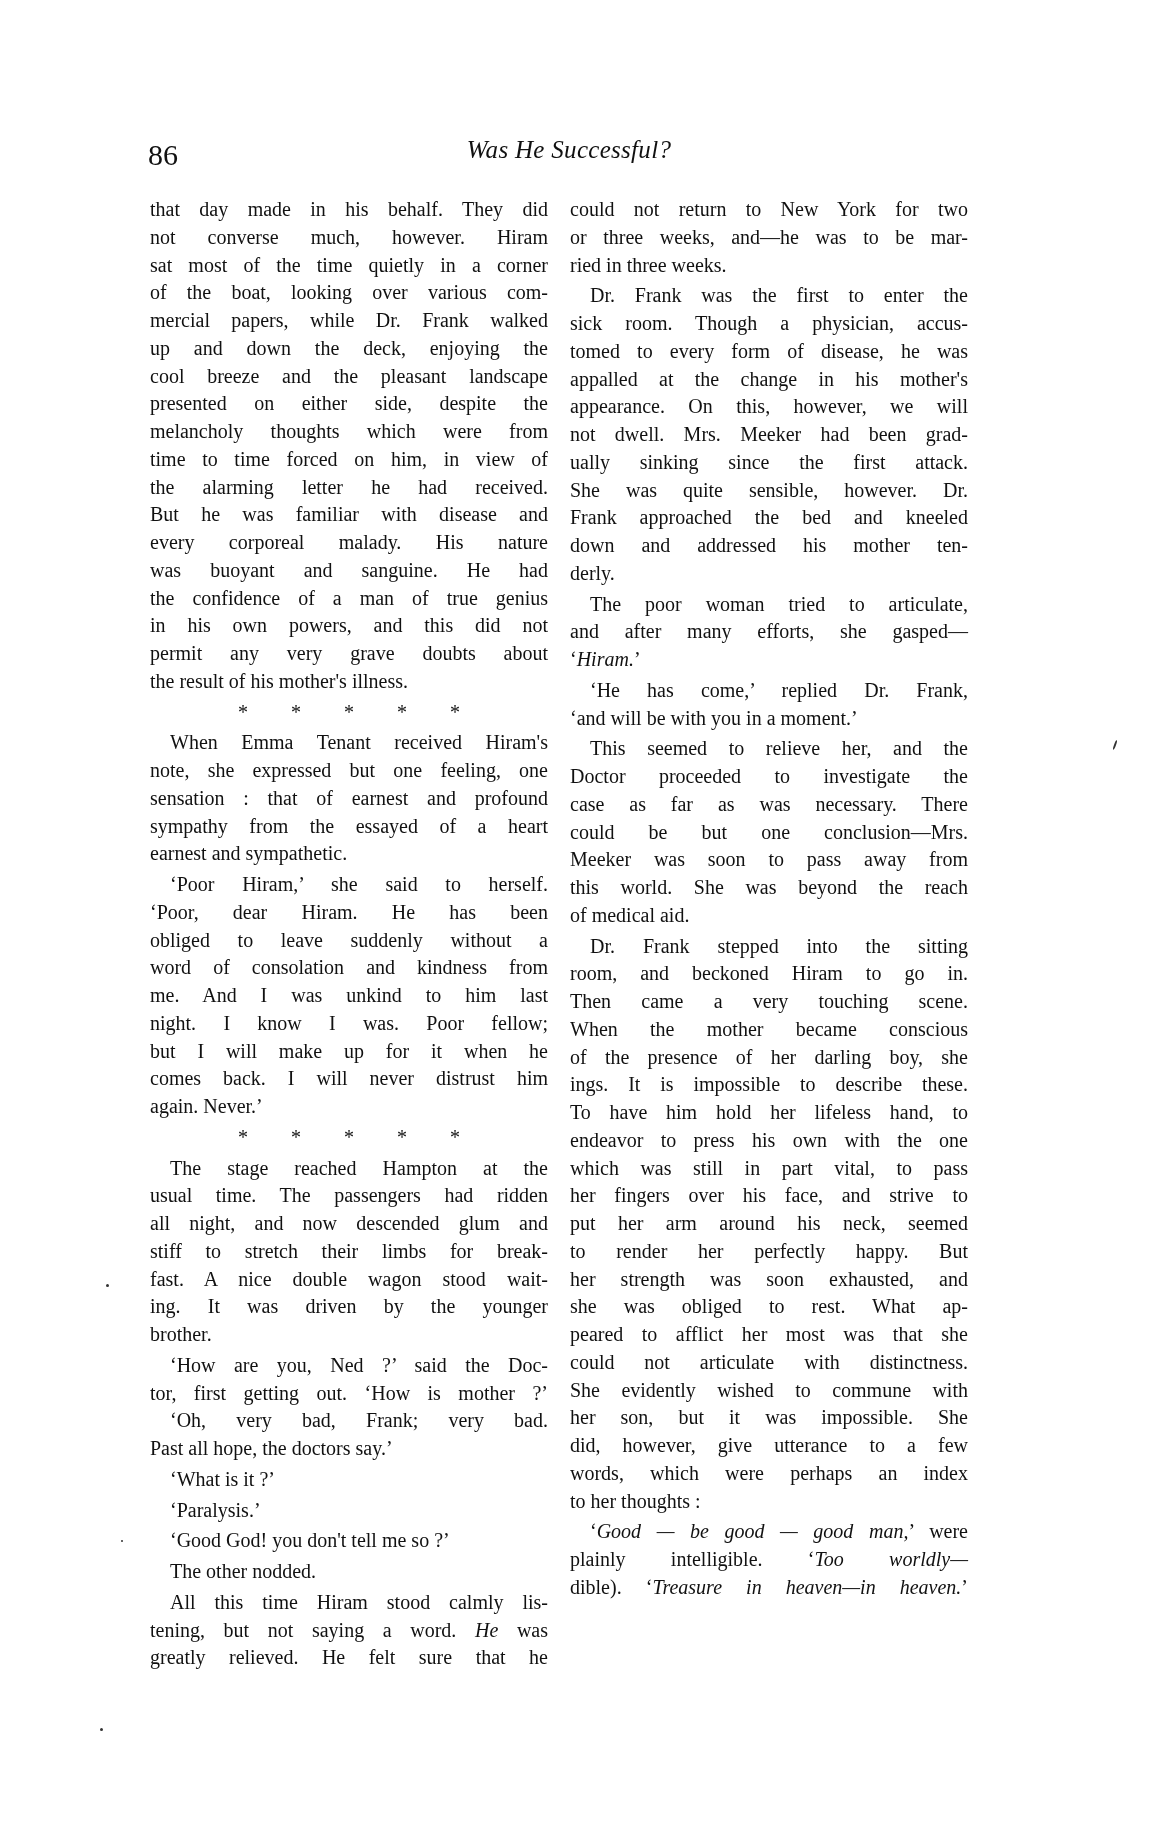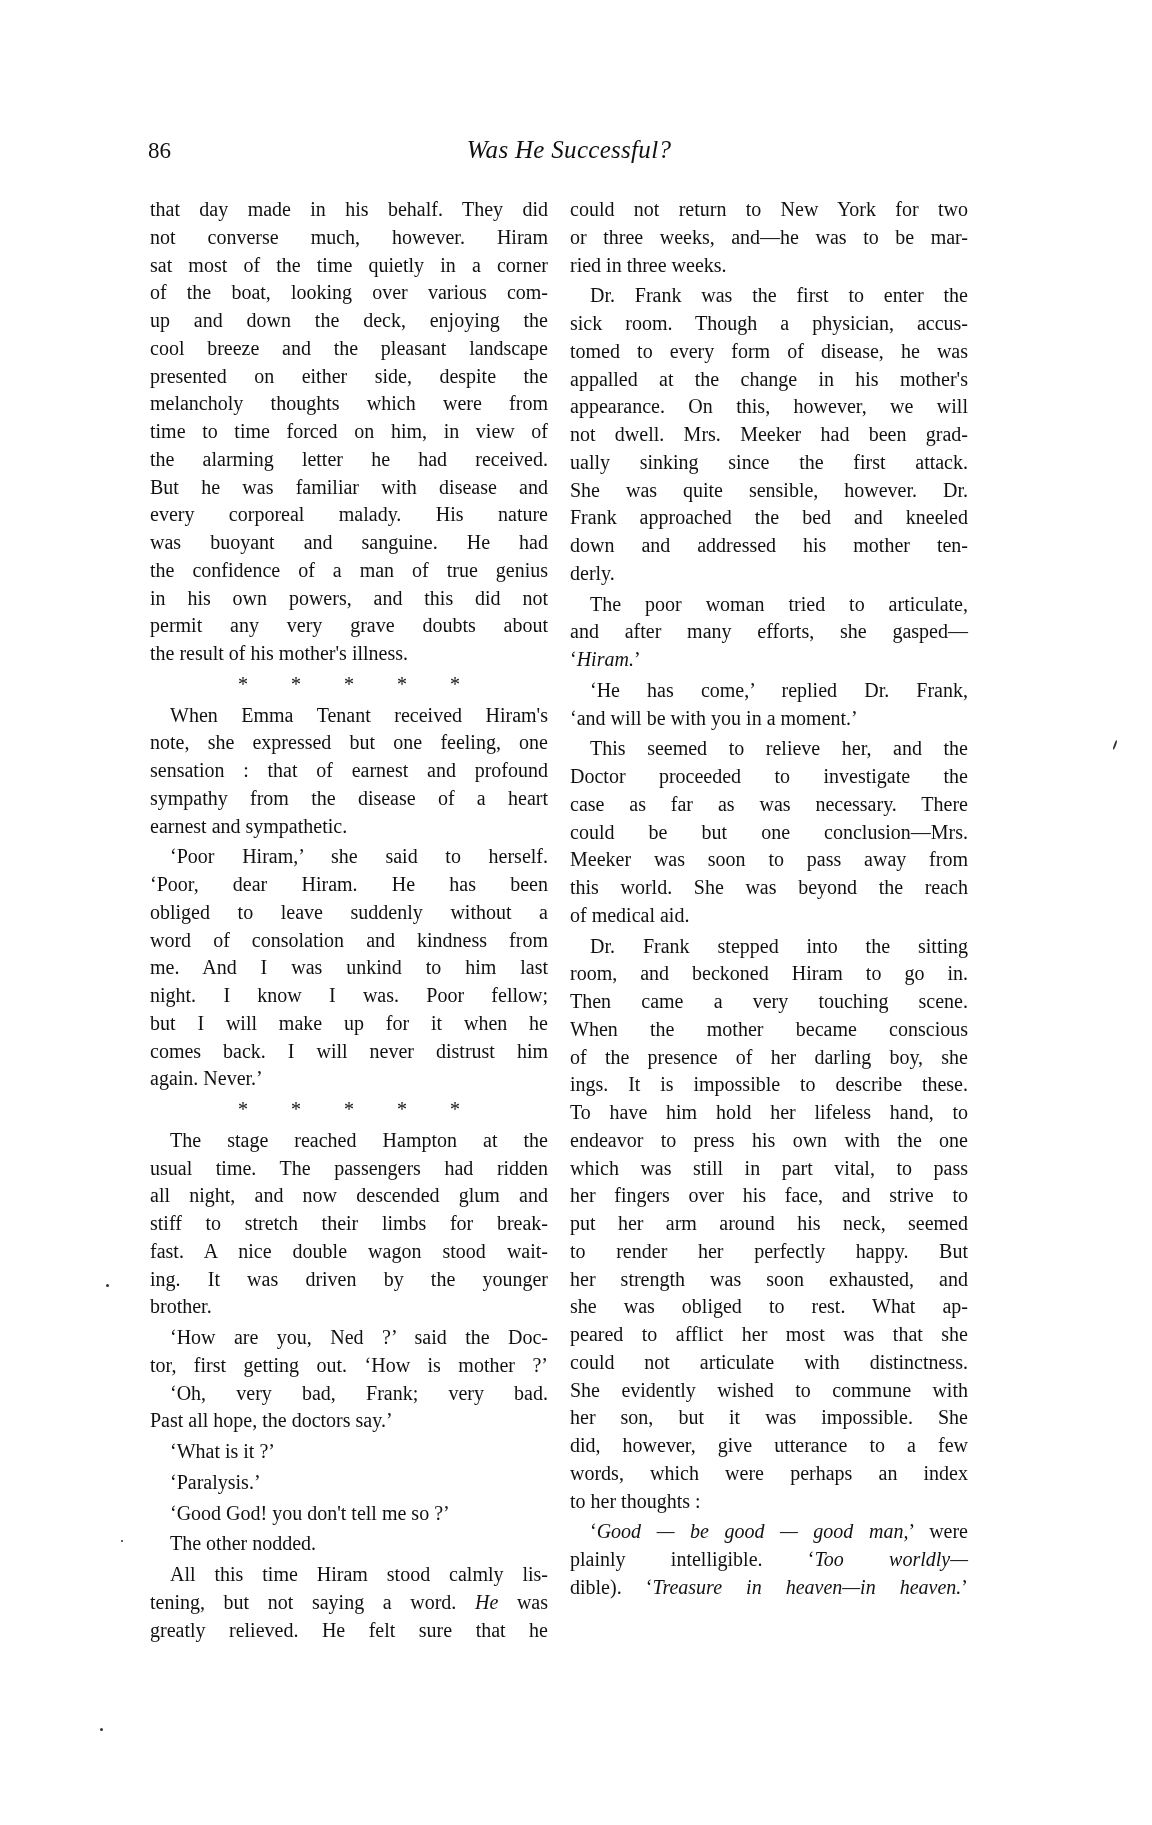--- a/index.html
+++ b/index.html
@@ -1,19 +1,19 @@
 <!DOCTYPE html>
 <html><head>
 <meta charset="utf-8">
 <style>
   html, body { margin: 0; padding: 0; background: #ffffff; }
   body { width: 1152px; height: 1825px; position: relative; overflow: hidden;
          font-family: "Liberation Serif", "DejaVu Serif", serif; color: #111; }
   .header { position: absolute; top: 138px; left: 148px; width: 822px; height: 36px; }
-  .page-number { position: absolute; left: 0; top: 0; font-size: 23px; }
+  .page-number { position: absolute; left: 0; top: 0; font-size: 30px; }
   .running-title { position: absolute; left: 0; right: 0; top: -2px; text-align: center;
                    font-style: italic; font-size: 25px; letter-spacing: 0.3px; padding-left: 20px; }
   .column { position: absolute; top: 196px; width: 398px; font-size: 20px; line-height: 27.75px;
             text-align: justify; hyphens: none; }
   .col-left { left: 150px; }
   .col-right { left: 570px; }
   .line { display: block; height: 27.75px; white-space: nowrap; text-align: justify; text-align-last: justify; }
   .line.last { text-align-last: left; }
   .line.indent { padding-left: 20px; }
   .line.stars { text-align: center; text-align-last: center; word-spacing: 38px; padding-left: 0; }
@@ -27,40 +27,41 @@
 <div class="header">
   <span class="page-number">86</span>
   <span class="running-title">Was He Successful?</span>
 </div>
 
 <div class="column col-left" id="col-left">
     <span class="line ">that day made in his behalf.  They did</span>
     <span class="line ">not converse much, however.  Hiram</span>
     <span class="line ">sat most of the time quietly in a corner</span>
     <span class="line ">of the boat, looking over various com-</span>
+    <span class="line ">mercial papers, while Dr. Frank walked</span>
     <span class="line ">up and down the deck, enjoying the</span>
     <span class="line ">cool breeze and the pleasant landscape</span>
     <span class="line ">presented on either side, despite the</span>
     <span class="line ">melancholy thoughts which were from</span>
     <span class="line ">time to time forced on him, in view of</span>
     <span class="line ">the alarming letter he had received.</span>
     <span class="line ">But he was familiar with disease and</span>
     <span class="line ">every corporeal malady.  His nature</span>
     <span class="line ">was buoyant and sanguine.  He had</span>
     <span class="line ">the confidence of a man of true genius</span>
     <span class="line ">in his own powers, and this did not</span>
     <span class="line ">permit any very grave doubts about</span>
     <span class="line last">the result of his mother's illness.</span>
     <span class="gap"></span>
     <span class="line stars">* * * * *</span>
     <span class="gap"></span>
     <span class="line indent">When Emma Tenant received Hiram's</span>
     <span class="line ">note, she expressed but one feeling, one</span>
     <span class="line ">sensation : that of earnest and profound</span>
-    <span class="line ">sympathy from the disease of a heart</span>
+    <span class="line ">sympathy from the essayed of a heart</span>
     <span class="line last">earnest and sympathetic.</span>
     <span class="gap"></span>
     <span class="line indent">‘Poor Hiram,’ she said to herself.</span>
     <span class="line ">‘Poor, dear Hiram.  He has been</span>
     <span class="line ">obliged to leave suddenly without a</span>
     <span class="line ">word of consolation and kindness from</span>
     <span class="line ">me.  And I was unkind to him last</span>
     <span class="line ">night.  I know I was.  Poor fellow;</span>
     <span class="line ">but I will make up for it when he</span>
     <span class="line ">comes back.  I will never distrust him</span>

